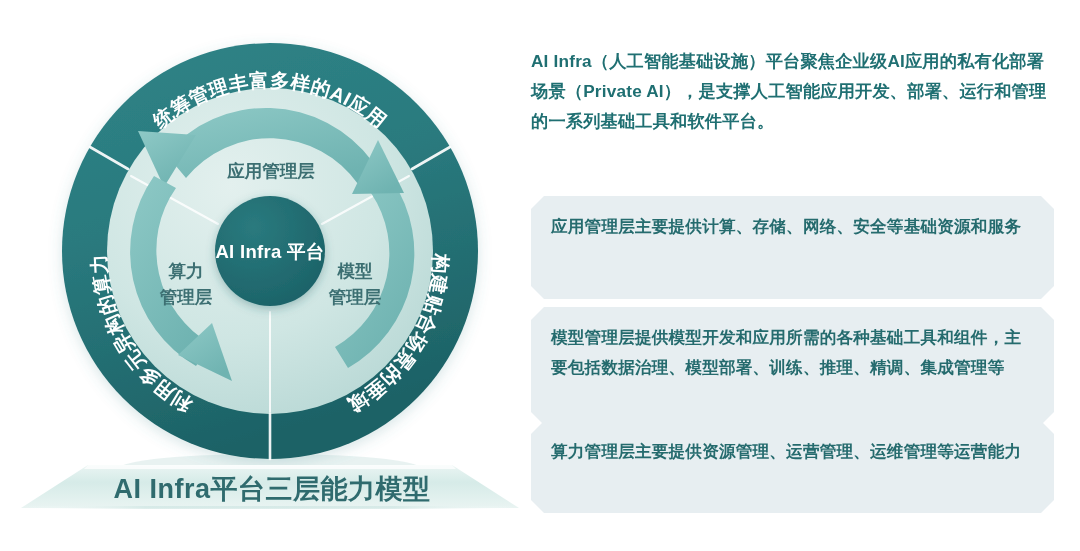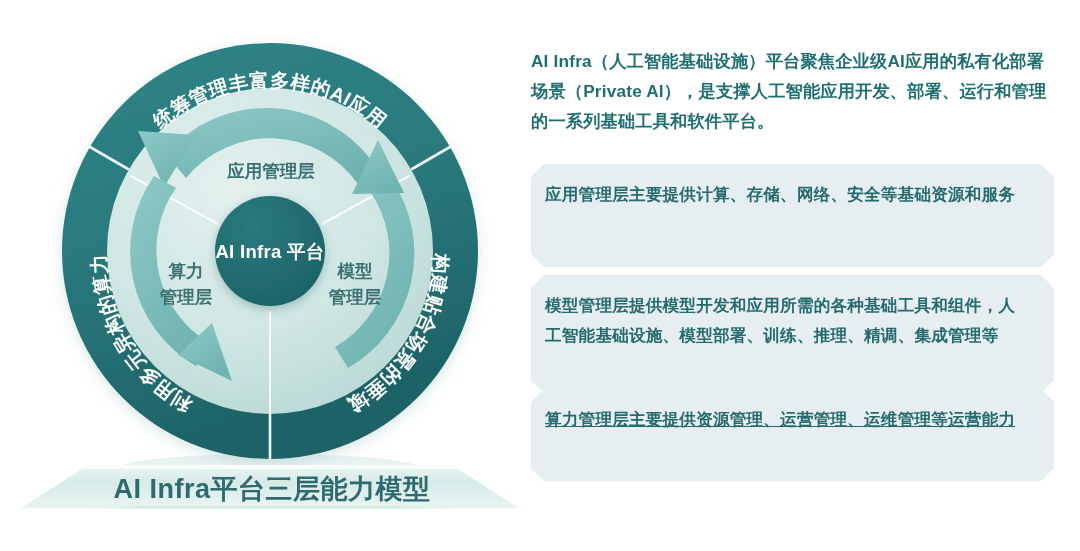--- a/index.html
+++ b/index.html
@@ -40,27 +40,28 @@
     position:absolute;left:17px;top:46px;width:528px;
     color:#1f6f72;font-weight:bold;font-size:17.2px;line-height:30px;
     letter-spacing:.2px;
   }
   .card{
     position:absolute;left:17px;width:523px;
     background:#e7eef1;
     color:#256b6e;font-weight:bold;font-size:16.6px;line-height:30px;
     letter-spacing:.2px;
     box-sizing:border-box;
-    padding:16px 22px 14px 14px;
+    padding:16px 22px 14px 20px;
     clip-path:polygon(13px 0,calc(100% - 13px) 0,100% 13px,100% calc(100% - 13px),
                       calc(100% - 13px) 100%,13px 100%,0 calc(100% - 13px),0 13px);
+    margin-top:32px;
   }
   #card0{top:164px;height:103px;}
   #card1{top:275px;height:118px;}
-  #card2{top:389px;height:92px;text-decoration:underline;}
+  #card2{top:389px;height:92px;}
 </style>
 </head>
 <body>
 
 <div id="stage">
 
   <div id="diagram">
     <svg width="520" height="551" viewBox="0 0 520 551" xmlns="http://www.w3.org/2000/svg">
       <defs>
 
@@ -183,18 +184,18 @@
       <text class="bannerLabel" x="272" y="498" text-anchor="middle">AI Infra平台三层能力模型</text>
     </svg>
   </div>
 
   <div id="rightcol">
 
     <div id="intro">AI Infra（人工智能基础设施）平台聚焦企业级AI应用的私有化部署场景（Private AI），是支撑人工智能应用开发、部署、运行和管理的一系列基础工具和软件平台。</div>
 
     <div class="card" id="card0">应用管理层主要提供计算、存储、网络、安全等基础资源和服务</div>
 
-    <div class="card" id="card1">模型管理层提供模型开发和应用所需的各种基础工具和组件，人工智能基础设施、模型部署、训练、推理、精调、集成管理等</div>
+    <div class="card" id="card1">模型管理层提供模型开发和应用所需的各种基础工具和组件，主要包括数据治理、模型部署、训练、推理、精调、集成管理等</div>
 
     <div class="card" id="card2">算力管理层主要提供资源管理、运营管理、运维管理等运营能力</div>
 
   </div>
 </div>
 
 </body></html>

